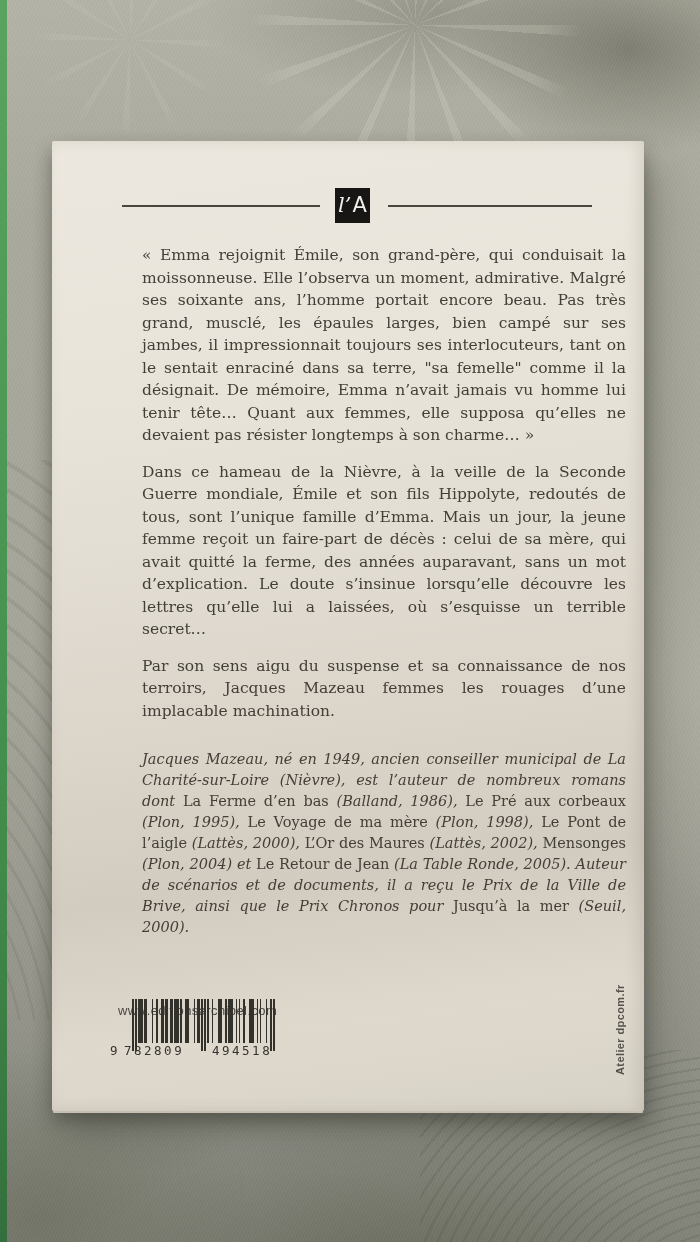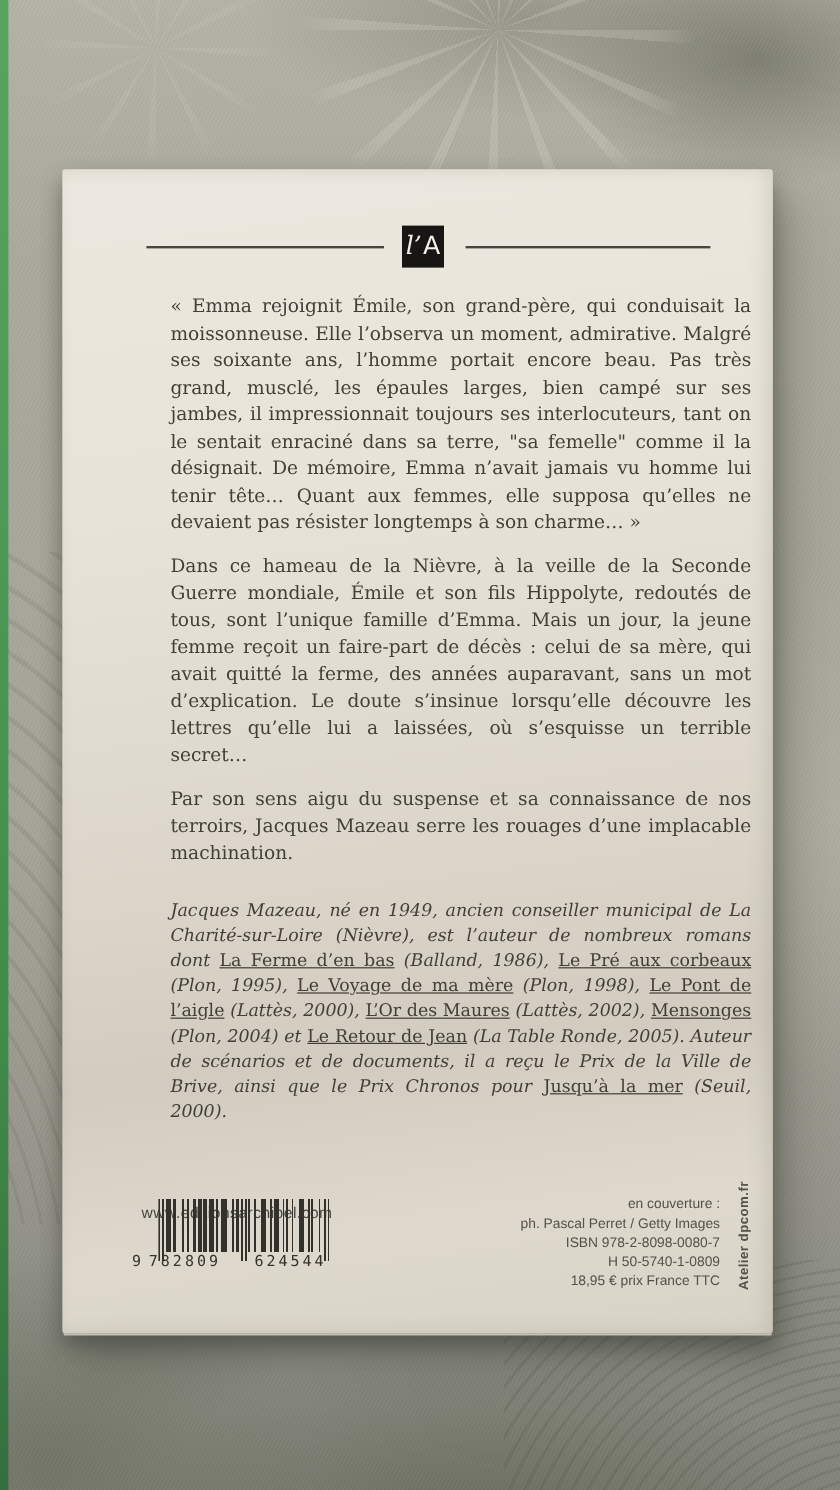--- a/index.html
+++ b/index.html
@@ -46,21 +46,21 @@
   .logo-box{position:absolute;left:283px;top:0;width:35px;height:35px;background:#171614;
     color:#f2efe9;display:flex;align-items:center;justify-content:center;
     font-size:21px;line-height:1;}
   .logo-box i{font-family:"DejaVu Serif",serif;font-style:italic;font-weight:400;margin-right:1px;}
   .logo-box b{font-family:"DejaVu Sans",sans-serif;font-weight:400;letter-spacing:0;}
   
   .text-col{position:absolute;left:66px;top:103px;width:484px;color:#433f37;margin-left:24px;}
   .text-col p{margin:0 0 14px 0;text-align:justify;}
   .body{font-size:15.5px;line-height:22.5px;}
   .bio{margin-top:27px !important;font-size:14.5px;line-height:21px;font-style:italic;}
-  .bio .rm{font-style:normal;text-decoration:underline;}
+  .bio .rm{font-style:normal;}
   
   .website{position:absolute;left:66px;top:838px;
     font-family:"Liberation Sans",sans-serif;font-size:13px;letter-spacing:.4px;color:#4a4843;margin-top:24px;}
   .barcode{position:absolute;left:58px;top:858px;width:180px;height:64px;}
   .barcode svg{position:absolute;left:22px;top:0;}
   .bc-digits{position:absolute;left:0;top:44px;width:180px;height:16px;
     font-family:"DejaVu Sans Mono",monospace;font-size:12.5px;color:#35332e;}
   .bc-digits span{position:absolute;letter-spacing:2.5px;background:transparent;}
   .bc-lead{left:0;}
   .bc-g1{left:14px;}
@@ -91,21 +91,21 @@
       <span class="logo-box">
           <i>l’</i>
           <b>A</b>
         </span>
       <span class="rule rule-right"></span>
     </div>
 
     <div class="text-col">
       <p class="body">« Emma rejoignit Émile, son grand-père, qui conduisait la moissonneuse. Elle l’observa un moment, admirative. Malgré ses soixante ans, l’homme portait encore beau. Pas très grand, musclé, les épaules larges, bien campé sur ses jambes, il impressionnait toujours ses interlocuteurs, tant on le sentait enraciné dans sa terre, "sa femelle" comme il la désignait. De mémoire, Emma n’avait jamais vu homme lui tenir tête… Quant aux femmes, elle supposa qu’elles ne devaient pas résister longtemps à son charme… »</p>
       <p class="body">Dans ce hameau de la Nièvre, à la veille de la Seconde Guerre mondiale, Émile et son fils Hippolyte, redoutés de tous, sont l’unique famille d’Emma. Mais un jour, la jeune femme reçoit un faire-part de décès : celui de sa mère, qui avait quitté la ferme, des années auparavant, sans un mot d’explication. Le doute s’insinue lorsqu’elle découvre les lettres qu’elle lui a laissées, où s’esquisse un terrible secret…</p>
-      <p class="body">Par son sens aigu du suspense et sa connaissance de nos terroirs, Jacques Mazeau serre les rouages d’une implacable machination.</p>
+      <p class="body">Par son sens aigu du suspense et sa connaissance de nos terroirs, Jacques Mazeau femmes les rouages d’une implacable machination.</p>
       <p class="bio" id="bio"><span class="it">Jacques Mazeau, né en 1949, ancien conseiller municipal de La Charité-sur-Loire (Nièvre), est l’auteur de nombreux romans dont </span><span class="rm">La Ferme d’en bas</span><span class="it"> (Balland, 1986), </span><span class="rm">Le Pré aux corbeaux</span><span class="it"> (Plon, 1995), </span><span class="rm">Le Voyage de ma mère</span><span class="it"> (Plon, 1998), </span><span class="rm">Le Pont de l’aigle</span><span class="it"> (Lattès, 2000), </span><span class="rm">L’Or des Maures</span><span class="it"> (Lattès, 2002), </span><span class="rm">Mensonges</span><span class="it"> (Plon, 2004) et </span><span class="rm">Le Retour de Jean</span><span class="it"> (La Table Ronde, 2005). Auteur de scénarios et de documents, il a reçu le Prix de la Ville de Brive, ainsi que le Prix Chronos pour </span><span class="rm">Jusqu’à la mer</span><span class="it"> (Seuil, 2000).</span></p>
     </div>
 
     <div class="website">www.editionsarchipel.com</div>
 
     <div class="barcode">
       <svg id="bc" width="144" height="54" shape-rendering="crispEdges">
           <rect x="0.0" y="0" width="1.5" height="52" fill="#33312c"></rect>
           <rect x="3.0" y="0" width="1.5" height="52" fill="#33312c"></rect>
           <rect x="6.0" y="0" width="1.5" height="44" fill="#33312c"></rect>
@@ -150,27 +150,20 @@
           <rect x="120.0" y="0" width="1.5" height="44" fill="#33312c"></rect>
           <rect x="124.5" y="0" width="1.5" height="44" fill="#33312c"></rect>
           <rect x="127.5" y="0" width="1.5" height="44" fill="#33312c"></rect>
           <rect x="133.5" y="0" width="1.5" height="44" fill="#33312c"></rect>
           <rect x="138.0" y="0" width="1.5" height="52" fill="#33312c"></rect>
           <rect x="141.0" y="0" width="1.5" height="52" fill="#33312c"></rect>
         </svg>
       <div class="bc-digits">
         <span class="bc-lead">9</span>
         <span class="bc-g1">782809</span>
-        <span class="bc-g2">624544</span>
+        <span class="bc-g2">494518</span>
       </div>
     </div>
 
-    <div class="credits" id="credits">
-        <div>en couverture :</div>
-        <div>ph. Pascal Perret / Getty Images</div>
-        <div>ISBN 978-2-8098-0080-7</div>
-        <div>H 50-5740-1-0809</div>
-        <div>18,95 € prix France TTC</div>
-      </div>
 
     <div class="studio">Atelier dpcom.fr</div>
   </div>
 </div>
 
 </body></html>

